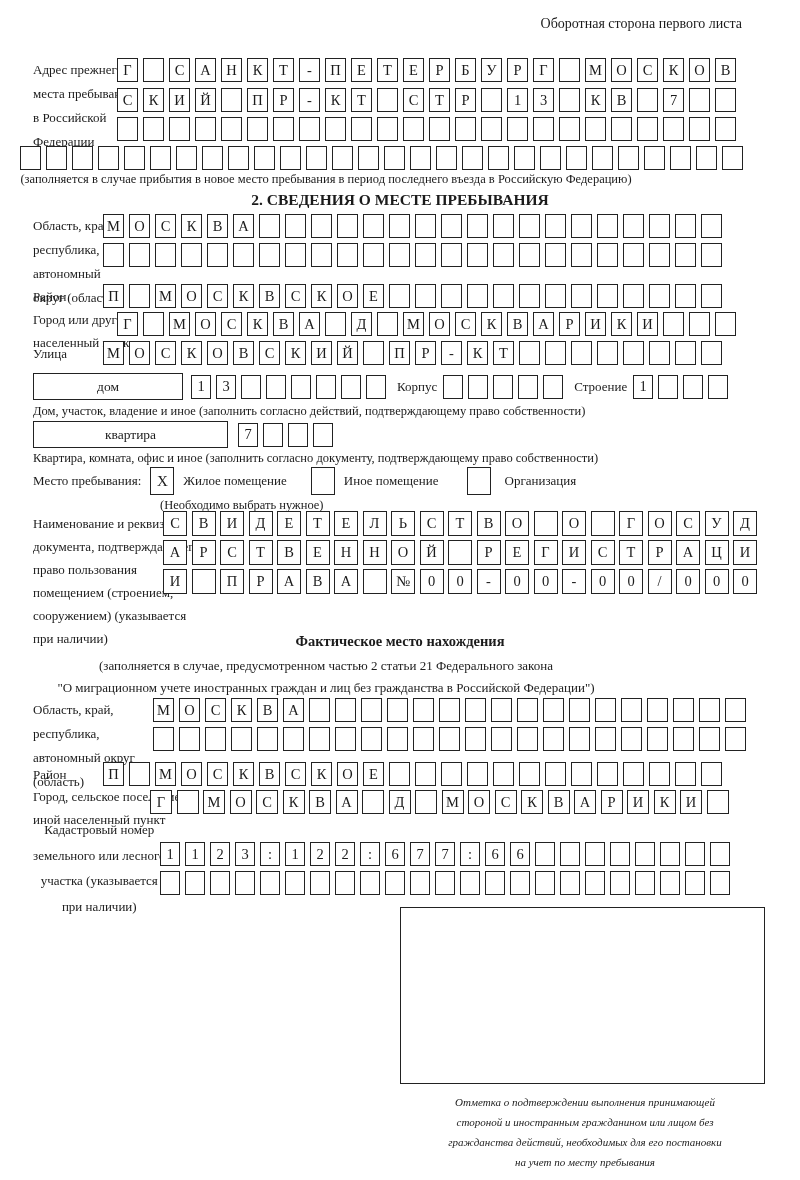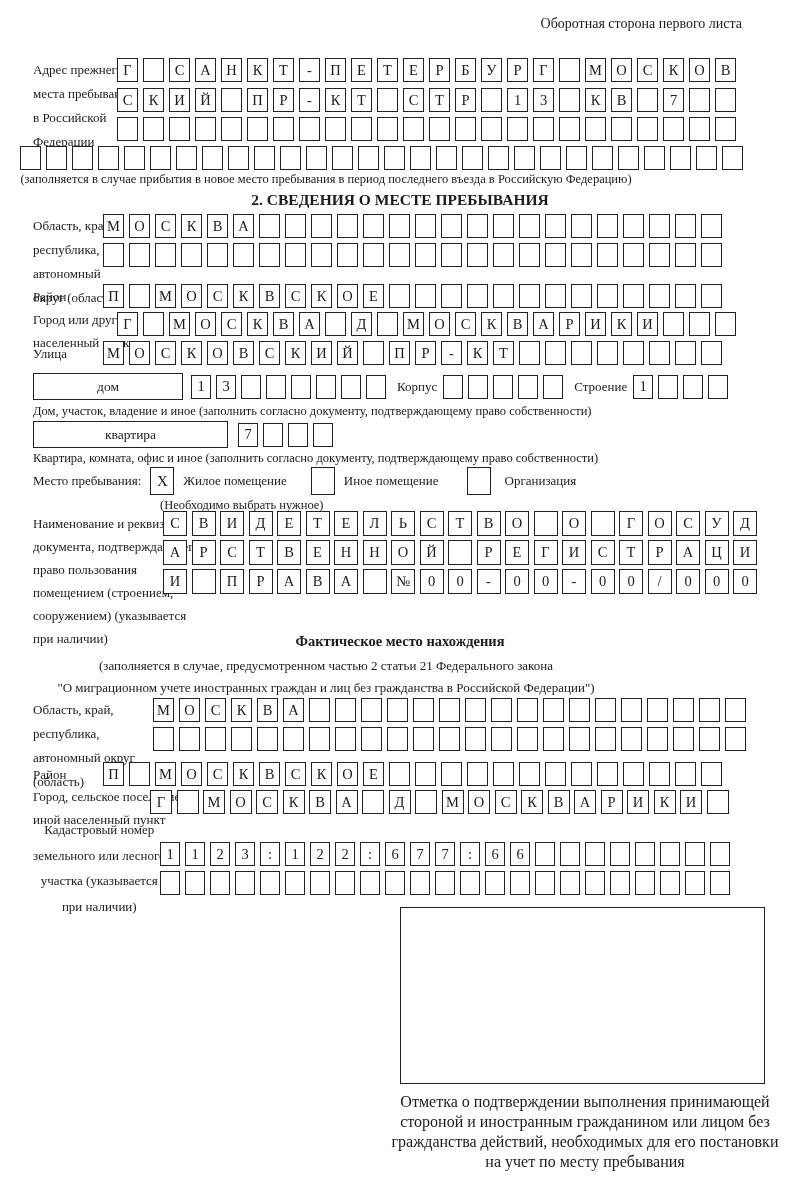--- a/index.html
+++ b/index.html
@@ -25,21 +25,21 @@
   
   .widebox{border:1.6px solid #222;background:#fff;box-sizing:border-box;height:27px;
        display:flex;align-items:center;justify-content:center;font-size:13.5px;}
   .inline-row{display:flex;align-items:center;}
   .small-label{font-size:13px;white-space:nowrap;}
   
   .chk{width:24px;height:28px;border:1.6px solid #222;background:#fff;box-sizing:border-box;
        display:inline-flex;align-items:center;justify-content:center;font-size:15px;flex:0 0 auto;}
   .chkrow{display:flex;align-items:center;font-size:13px;}
   .stamp-box{border:1.7px solid #222;background:#fff;box-sizing:border-box;}
-  .caption{text-align:center;font-size:16px;line-height:20px;white-space:pre-line;}
+  .caption{text-align:center;font-size:11px;line-height:20px;white-space:pre-line;font-style:italic;}
 </style>
 </head>
 <body>
 
 <div class="abs header-note" style="top:16px;right:58px">Оборотная сторона первого листа</div>
 
 <div class="abs lbl" style="left:33px;top:58px">Адрес прежнего
 места пребывания
 в Российской
 Федерации</div>
@@ -318,21 +318,21 @@
       <div class="cell"></div>
     </div>
   <div class="small-label" style="margin-left:11px">Строение</div>
   <div class="cells cw20" style="margin-left:6px">
       <div class="cell">1</div>
       <div class="cell"></div>
       <div class="cell"></div>
       <div class="cell"></div>
     </div>
 </div>
-<div class="abs hint" style="left:33px;top:404px">Дом, участок, владение и иное (заполнить согласно документу, подтверждающему право собственности)</div>
+<div class="abs hint" style="left:33px;top:404px">Дом, участок, владение и иное (заполнить согласно действий, подтверждающему право собственности)</div>
 
 <div class="abs inline-row" style="left:33px;top:421px">
   <div class="widebox" style="width:195px">квартира</div>
   <div class="cells cw20" style="margin-left:10px">
       <div class="cell">7</div>
       <div class="cell"></div>
       <div class="cell"></div>
       <div class="cell"></div>
     </div>
 </div>

